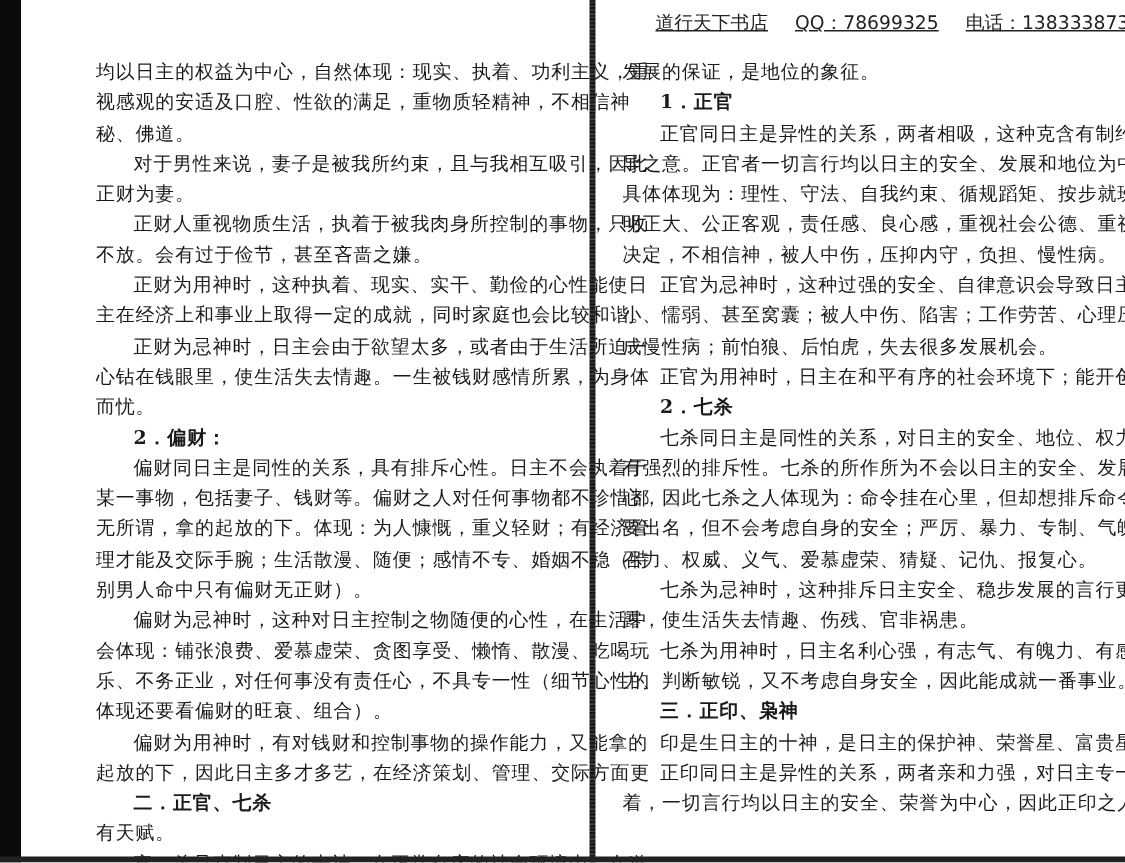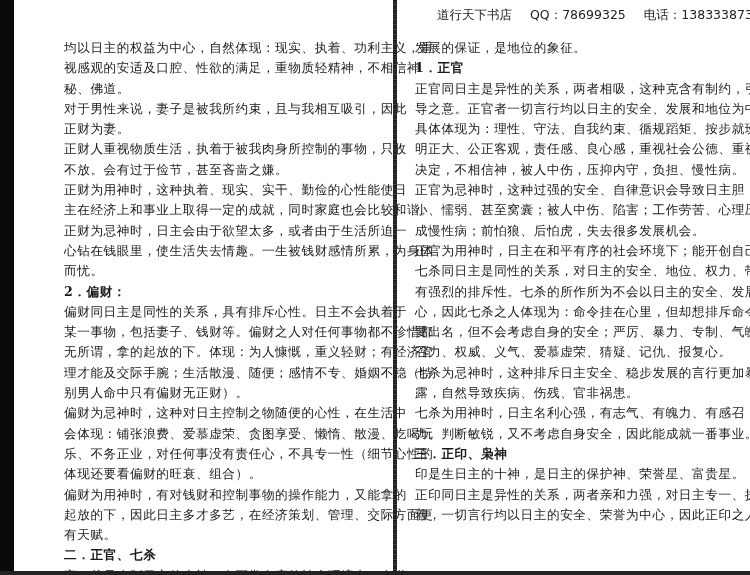--- a/index.html
+++ b/index.html
@@ -26,33 +26,33 @@
     position: absolute; top: 0; height: 575px;
   }
   .page-left { left: 14px; width: 379px; }
   .page-right { left: 397px; width: 353px; }
 
   .header {
     position: absolute; left: 40px; top: 7px;
     font-family: "DejaVu Sans", "Liberation Sans", sans-serif;
     font-size: 12.5px; color: #222; white-space: nowrap;
   }
-  .header span { margin-right: 14px; }
+  .header span { margin-right: 14px; text-decoration: underline; }
 
   .text {
     position: absolute;
     font-size: 12.6px;
     line-height: 20.3px;
     letter-spacing: 0.6px;
   }
   .page-left .text { left: 50px; top: 38px; width: 320px; }
   .page-right .text { left: 18px; top: 38px; width: 330px; }
 
   .line { white-space: nowrap; height: 20.3px; }
-  .indent { }
+  .indent { padding-left: 25px; }
   .heading { font-weight: bold; }
 </style>
 </head>
 <body>
 
 <div class="left-edge"></div>
 
 <div class="page page-left">
   <div class="text">
     <div class="line">均以日主的权益为中心，自然体现：现实、执着、功利主义，重</div>
@@ -72,22 +72,22 @@
     <div class="line">某一事物，包括妻子、钱财等。偏财之人对任何事物都不珍惜都</div>
     <div class="line">无所谓，拿的起放的下。体现：为人慷慨，重义轻财；有经济管</div>
     <div class="line">理才能及交际手腕；生活散漫、随便；感情不专、婚姻不稳（特</div>
     <div class="line">别男人命中只有偏财无正财）。</div>
     <div class="line indent">偏财为忌神时，这种对日主控制之物随便的心性，在生活中</div>
     <div class="line">会体现：铺张浪费、爱慕虚荣、贪图享受、懒惰、散漫、吃喝玩</div>
     <div class="line">乐、不务正业，对任何事没有责任心，不具专一性（细节心性的</div>
     <div class="line">体现还要看偏财的旺衰、组合）。</div>
     <div class="line indent">偏财为用神时，有对钱财和控制事物的操作能力，又能拿的</div>
     <div class="line">起放的下，因此日主多才多艺，在经济策划、管理、交际方面更</div>
+    <div class="line indent heading">二．正官、七杀</div>
     <div class="line">有天赋。</div>
-    <div class="line indent heading">二．正官、七杀</div>
     <div class="line indent">官、杀是克制日主的十神。在正常有序的社会环境中，在道</div>
 
   </div>
 </div>
 
 <div class="spine"></div>
 
 <div class="page page-right">
   <div class="header">
     <span>道行天下书店</span>
@@ -99,27 +99,28 @@
     <div class="line indent heading">1．正官</div>
     <div class="line indent">正官同日主是异性的关系，两者相吸，这种克含有制约，引</div>
     <div class="line">导之意。正官者一切言行均以日主的安全、发展和地位为中心，</div>
     <div class="line">具体体现为：理性、守法、自我约束、循规蹈矩、按步就班、光</div>
     <div class="line">明正大、公正客观，责任感、良心感，重视社会公德、重视团体</div>
     <div class="line">决定，不相信神，被人中伤，压抑内守，负担、慢性病。</div>
     <div class="line indent">正官为忌神时，这种过强的安全、自律意识会导致日主胆</div>
     <div class="line">小、懦弱、甚至窝囊；被人中伤、陷害；工作劳苦、心理压抑形</div>
     <div class="line">成慢性病；前怕狼、后怕虎，失去很多发展机会。</div>
     <div class="line indent">正官为用神时，日主在和平有序的社会环境下；能开创自己</div>
+    <div class="line indent heading">2．七杀</div>
     <div class="line indent">七杀同日主是同性的关系，对日主的安全、地位、权力、带</div>
     <div class="line">有强烈的排斥性。七杀的所作所为不会以日主的安全、发展为中</div>
     <div class="line">心，因此七杀之人体现为：命令挂在心里，但却想排斥命令，想</div>
     <div class="line">要出名，但不会考虑自身的安全；严厉、暴力、专制、气魄、感</div>
     <div class="line">召力、权威、义气、爱慕虚荣、猜疑、记仇、报复心。</div>
     <div class="line indent">七杀为忌神时，这种排斥日主安全、稳步发展的言行更加暴</div>
-    <div class="line">露，自然导致疾病、伤残、官非祸患。</div>
+    <div class="line">露，使生活失去情趣、伤残、官非祸患。</div>
     <div class="line indent">七杀为用神时，日主名利心强，有志气、有魄力、有感召</div>
     <div class="line">力、判断敏锐，又不考虑自身安全，因此能成就一番事业。</div>
     <div class="line indent heading">三．正印、枭神</div>
     <div class="line indent">印是生日主的十神，是日主的保护神、荣誉星、富贵星。</div>
     <div class="line indent">正印同日主是异性的关系，两者亲和力强，对日主专一、执</div>
     <div class="line">着，一切言行均以日主的安全、荣誉为中心，因此正印之人体</div>
 
   </div>
 </div>
 

